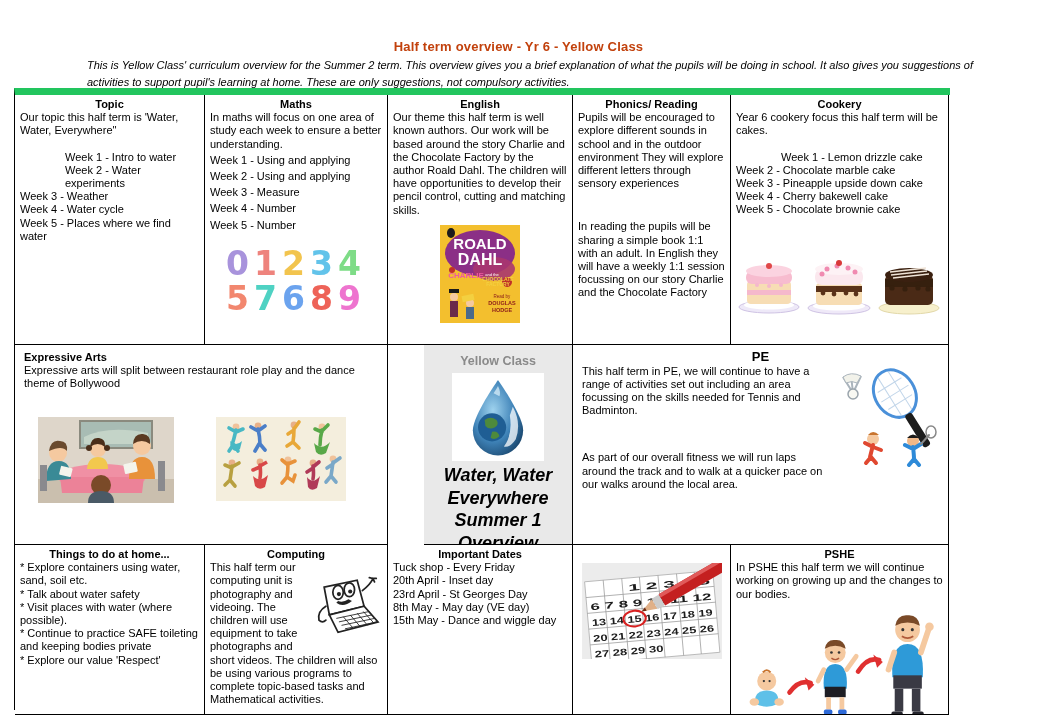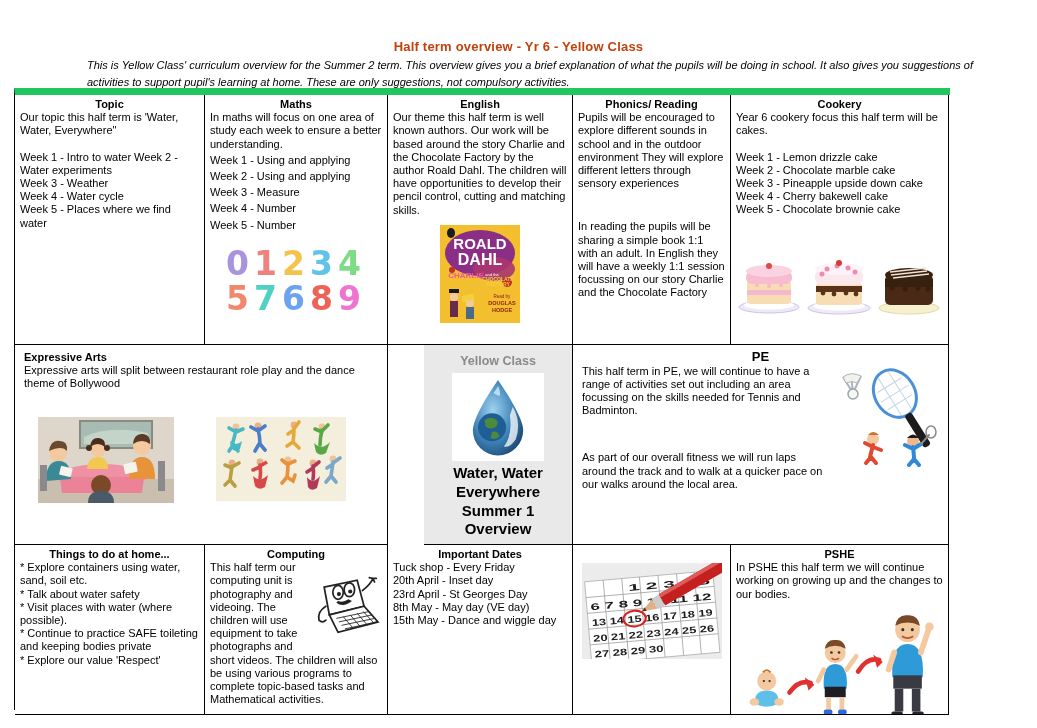--- a/index.html
+++ b/index.html
@@ -11,21 +11,21 @@
   .doc-intro { position:absolute; top:57px; left:87px; width:901px;
                font-size:11px; font-style:italic; line-height:1.55; }
 
   .curriculum-table { position:absolute; left:14px; top:88px; width:936px; height:622px;
           display:grid; grid-template-columns:190px 183px 185px 158px 218px;
           grid-template-rows:250px 200px 170px;
           border-top:7px solid #22c55e; border-left:1px solid #000; background:#fff; }
   .cell { border-right:1px solid #000; border-bottom:1px solid #000;
           padding:3px 5px; font-size:11px; line-height:1.2; overflow:hidden; }
   .cell-title { font-weight:bold; text-align:center; }
-  .blank-gap { margin-top:13px; }
+  .blank-gap { margin-top:13px;margin-left:45px; }
 
   
   .maths-week { margin-top:3px; }
 
   .digits { text-align:center; margin-top:14px; font-weight:bold; font-size:33px;
             line-height:1.08; letter-spacing:5px; font-family:"DejaVu Sans", sans-serif; }
 
   .img-center { text-align:center; }
   .book-wrap { margin-top:8px; }
   .cakes-wrap { margin-top:36px; }
@@ -33,21 +33,21 @@
   .phonics-para2 { margin-top:30px; }
 
   
   .ea-cell { grid-column:1 / 3; padding:6px 9px; }
   .ea-title { font-weight:bold; }
   .ea-images { display:flex; gap:42px; margin-top:26px; margin-left:14px; align-items:flex-start; }
 
   .yc-cell { grid-column:3; background:#e9e9e9; text-align:center; padding-top:9px;margin-left:36px; }
   .yc-title { color:#8a8a8a; font-weight:bold; font-size:12.5px; }
   .yc-img { width:92px; height:88px; background:#fff; margin:4px auto 3px; display:flex; align-items:center; justify-content:center; }
-  .yc-line { font-weight:bold; font-size:15px; line-height:1.25; }
+  .yc-line { font-weight:bold; font-size:18px; line-height:1.25;font-style:italic; }
 
   .pe-cell { grid-column:4 / 6; padding:4px 9px; }
   .pe-title { font-weight:bold; font-size:13px; text-align:center; }
   .pe-img { float:right; margin:2px 0 4px 8px; }
   .pe-para1 { width:100%; }
   .pe-para2 { margin-top:34px; clear:none; }
 
   
   .computing-img { float:right; margin:14px 0 2px 4px; }
   .calendar-cell { display:flex; align-items:flex-start; justify-content:center; padding-top:18px; }

